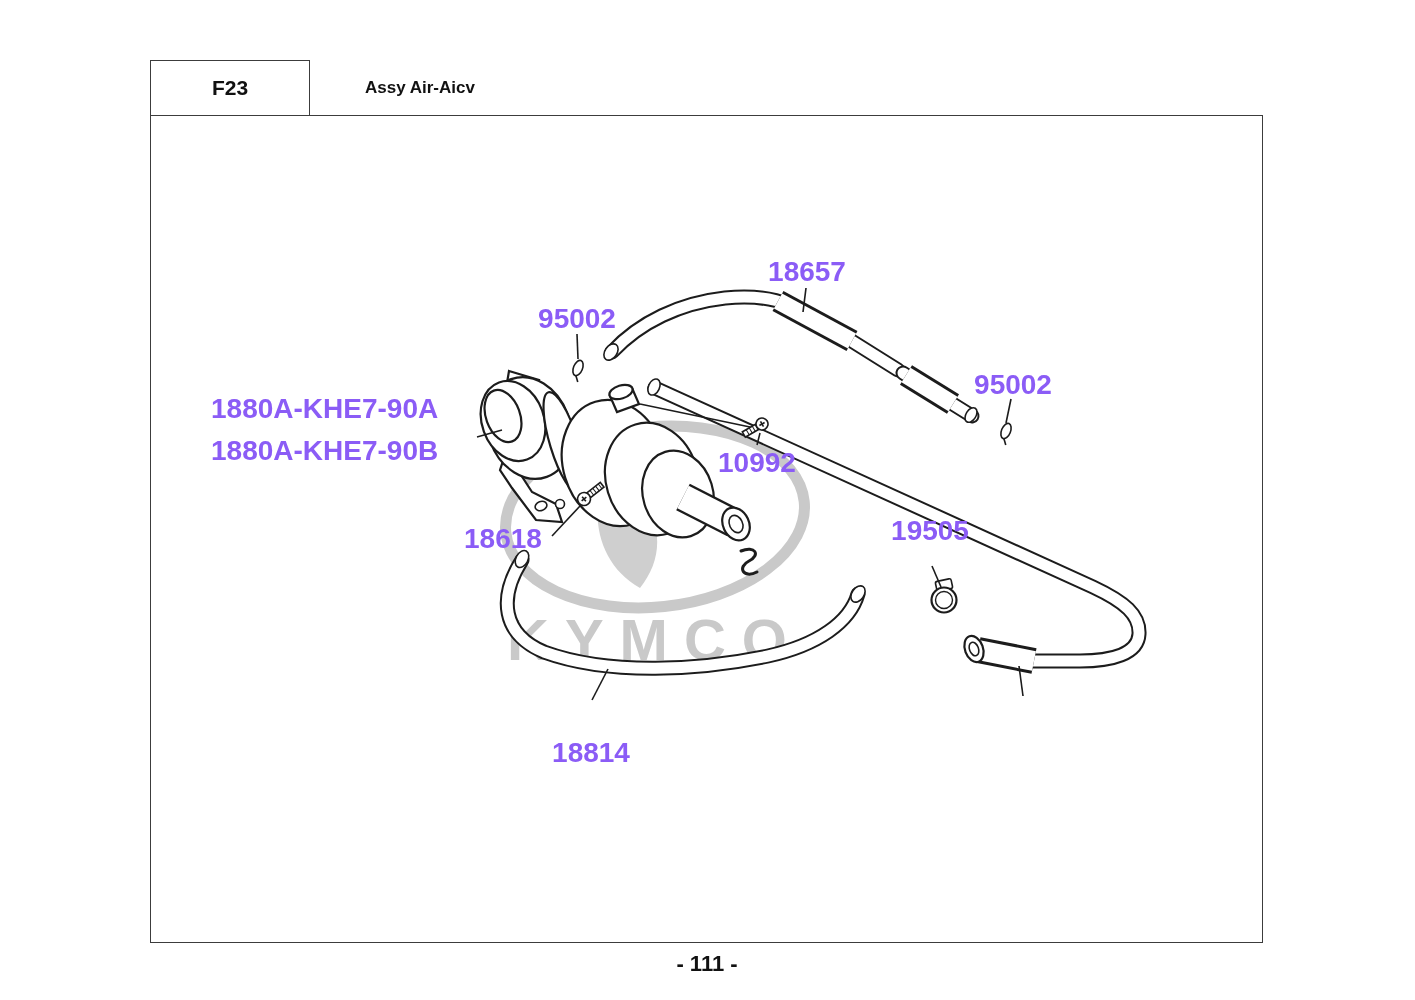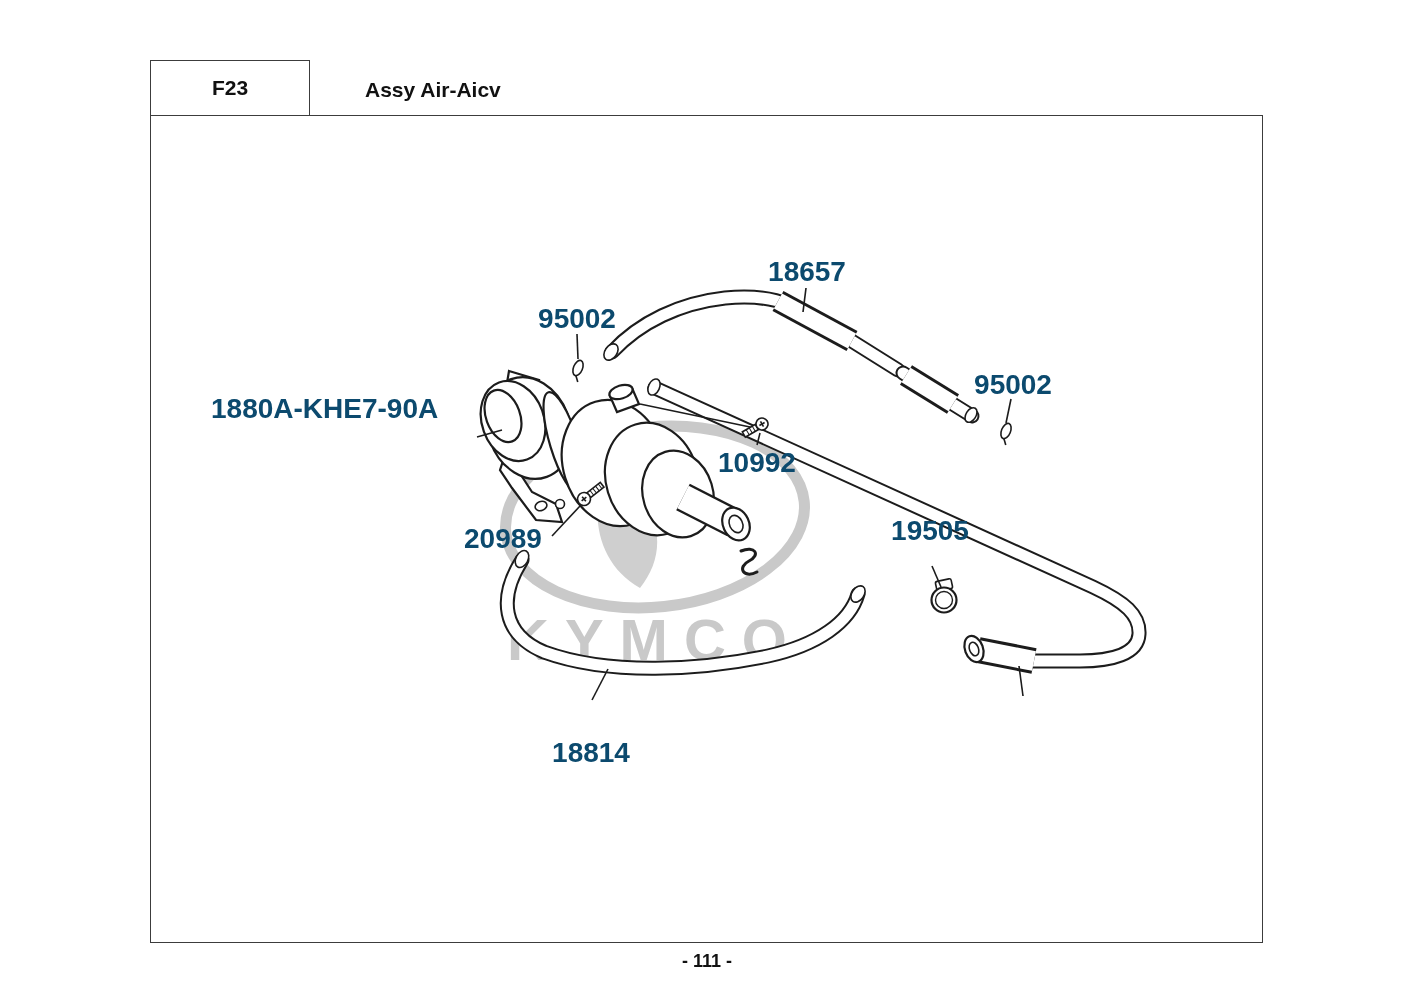--- a/index.html
+++ b/index.html
@@ -8,33 +8,33 @@
     font-family:"Liberation Sans", sans-serif; overflow:hidden;
   }
   .header-box {
     position:absolute; left:150px; top:60px; width:160px; height:56px;
     border:1.5px solid #3c3c3c; box-sizing:border-box;
     display:flex; align-items:center; justify-content:center;
     font-weight:bold; font-size:21px; color:#111;
   }
   .page-title {
     position:absolute; left:365px; top:78px;
-    font-weight:bold; font-size:21px; color:#111;
+    font-weight:bold; font-size:17px; color:#111;
   }
   .frame {
     position:absolute; left:150px; top:115px; width:1113px; height:828px;
     border:1.5px solid #3c3c3c; box-sizing:border-box;
   }
   .footer {
     position:absolute; left:707px; top:951px; transform:translateX(-50%);
-    font-weight:bold; font-size:18px; color:#111;
+    font-weight:bold; font-size:22px; color:#111;
   }
   .art { position:absolute; left:0; top:0; }
   .part-label {
-    position:absolute; font-weight:bold; font-size:28px; color:#0c4a6e;
+    position:absolute; font-weight:bold; font-size:28px; color:#8b5cf6;
     white-space:nowrap; line-height:1.2;
   }
   .centered { transform:translateX(-50%); }
 
   
   .t-out { stroke:#1c1c1c; stroke-width:15; fill:none; stroke-linecap:round; stroke-linejoin:round; }
   .t-in  { stroke:#ffffff; stroke-width:11; fill:none; stroke-linecap:round; stroke-linejoin:round; }
   .s-out { stroke:#1c1c1c; stroke-width:23; fill:none; stroke-linecap:butt; }
   .s-in  { stroke:#ffffff; stroke-width:17; fill:none; stroke-linecap:butt; }
   .c-out { stroke:#1c1c1c; stroke-width:26; fill:none; stroke-linecap:butt; }
@@ -174,19 +174,20 @@
       <path d="M592,700 L608,669"></path>
       <path d="M1023,696 L1019,666"></path>
       <path d="M640,404 L750,427"></path>
     </g>
   </svg>
 
   <div class="part-label centered" style="left:807px; top:255px">18657</div>
   <div class="part-label centered" style="left:577px; top:302px">95002</div>
   <div class="part-label centered" style="left:1013px; top:368px">95002</div>
   <div class="part-label" style="left:211px; top:392px">1880A-KHE7-90A</div>
+  <div class="part-label" style="left:211px; top:434px">1880A-KHE7-90B</div>
   <div class="part-label" style="left:718px; top:446px">10992</div>
-  <div class="part-label" style="left:464px; top:522px">20989</div>
+  <div class="part-label" style="left:464px; top:522px">18618</div>
   <div class="part-label centered" style="left:930px; top:514px">19505</div>
   <div class="part-label centered" style="left:591px; top:736px">18814</div>
 
   <div class="footer">- 111 -</div>
 </div>
 
 </body></html>

